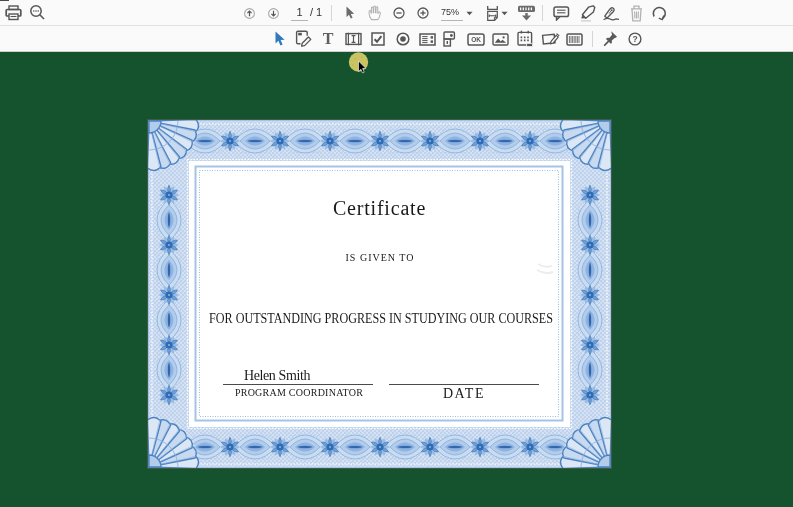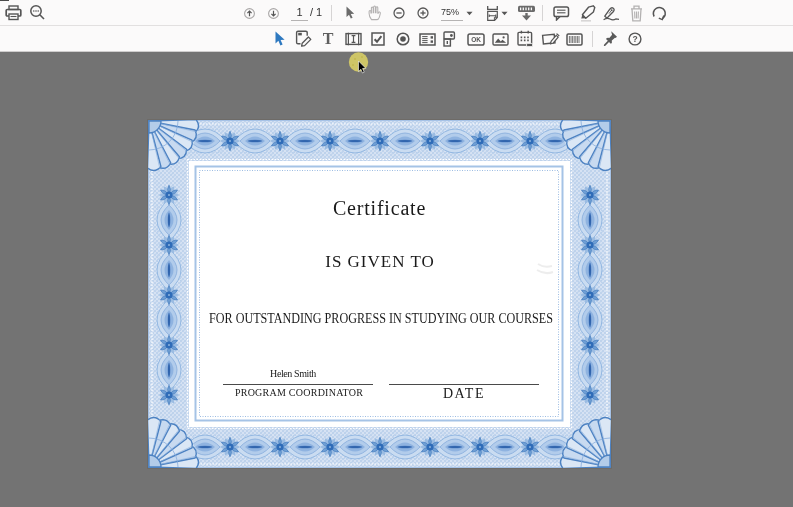--- a/index.html
+++ b/index.html
@@ -1,21 +1,21 @@
 <!DOCTYPE html>
 <html><head>
 <meta charset="utf-8">
 <style>
   html,body{margin:0;padding:0;}
   body{width:793px;height:507px;overflow:hidden;background:#9b9b9b;font-family:"Liberation Sans",sans-serif;position:relative;}
   #tb1{position:absolute;left:0;top:0;width:793px;height:26px;background:#fbfafa;border-bottom:1px solid #e2e0e0;box-sizing:border-box;}
   #tb2{position:absolute;left:0;top:26px;width:793px;height:26px;background:#fbfafa;border-bottom:1px solid #cfcdcd;box-sizing:border-box;}
   .ic{position:absolute;}
   .sep1{position:absolute;top:5px;width:1px;height:16px;background:#d6d4d4;}
-  #canvas{position:absolute;left:0;top:52px;width:793px;height:455px;background:#737373;}
+  #canvas{position:absolute;left:0;top:52px;width:793px;height:455px;background:#14532d;}
   #page{position:absolute;left:148px;top:68px;width:463px;height:348px;background:#fff;box-shadow:0 0 0 1px rgba(105,100,92,0.5);}
   .ct{position:absolute;color:#1a1a1a;font-family:"Liberation Serif",serif;white-space:nowrap;line-height:1;}
 </style>
 </head>
 <body>
 <div id="tb1">
 <div style="position:absolute;left:0;top:0;width:9px;height:1px;background:#4a4a4a;"></div>
 <svg class="ic" style="left:5px;top:5px" width="17" height="16" viewBox="0 0 17 16">
   <rect x="4" y="1" width="9" height="3.5" fill="none" stroke="#555" stroke-width="1.4"></rect>
   <rect x="1.2" y="4.5" width="14.6" height="6.5" rx="1" fill="none" stroke="#555" stroke-width="1.7"></rect>
@@ -325,23 +325,23 @@
           <use href="#fan"></use>
         </g>
     <g transform="translate(462,347) scale(-1,-1)">
           <use href="#fan"></use>
         </g>
     <rect x="47.5" y="46.5" width="367" height="254" fill="none" stroke="#a5c3e6" stroke-width="2"></rect>
     <rect x="51.5" y="50.5" width="359" height="246" fill="none" stroke="#9dbce2" stroke-width="1" stroke-dasharray="1,1.5"></rect>
     <path d="M390 144 q6 4 14 2 M389 150 q8 5 16 2" stroke="#ededed" stroke-width="2" fill="none"></path>
   </svg>
   <div class="ct" style="left:231.5px;top:77.5px;transform:translateX(-50%);font-size:20px;letter-spacing:0.8px;">Certificate</div>
-  <div class="ct" style="left:232px;top:132.6px;transform:translateX(-50%);font-size:17px;letter-spacing:1px;">IS GIVEN TO</div>
+  <div class="ct" style="left:232px;top:132.6px;transform:translateX(-50%);font-size:10px;letter-spacing:1px;">IS GIVEN TO</div>
   <div class="ct" style="left:232.5px;top:192.1px;transform:translateX(-50%) scaleX(0.866);font-size:14px;">FOR OUTSTANDING PROGRESS IN STUDYING OUR COURSES</div>
-  <div class="ct" style="left:145px;top:249px;transform:translateX(-50%);font-size:10px;letter-spacing:-0.4px;">Helen Smith</div>
+  <div class="ct" style="left:129px;top:249px;transform:translateX(-50%);font-size:14px;letter-spacing:-0.4px;">Helen Smith</div>
   <div style="position:absolute;left:75px;top:263.5px;width:150px;height:1px;background:#4a4a4a;"></div>
   <div style="position:absolute;left:241px;top:263.5px;width:150px;height:1px;background:#4a4a4a;"></div>
   <div class="ct" style="left:151px;top:268.3px;transform:translateX(-50%);font-size:10px;letter-spacing:0.25px;">PROGRAM COORDINATOR</div>
   <div class="ct" style="left:316px;top:267.4px;transform:translateX(-50%);font-size:14px;letter-spacing:1.6px;">DATE</div>
   </div>
   <svg style="position:absolute;left:344px;top:-4px" width="32" height="30" viewBox="0 0 32 30">
     <circle cx="14.5" cy="14" r="9.7" fill="#d3c966" opacity="0.95"></circle>
     <circle cx="11" cy="11" r="1" fill="#c2b84f"></circle>
       <circle cx="18" cy="9" r="1" fill="#c2b84f"></circle>
     <circle cx="9" cy="17" r="1" fill="#c2b84f"></circle>

